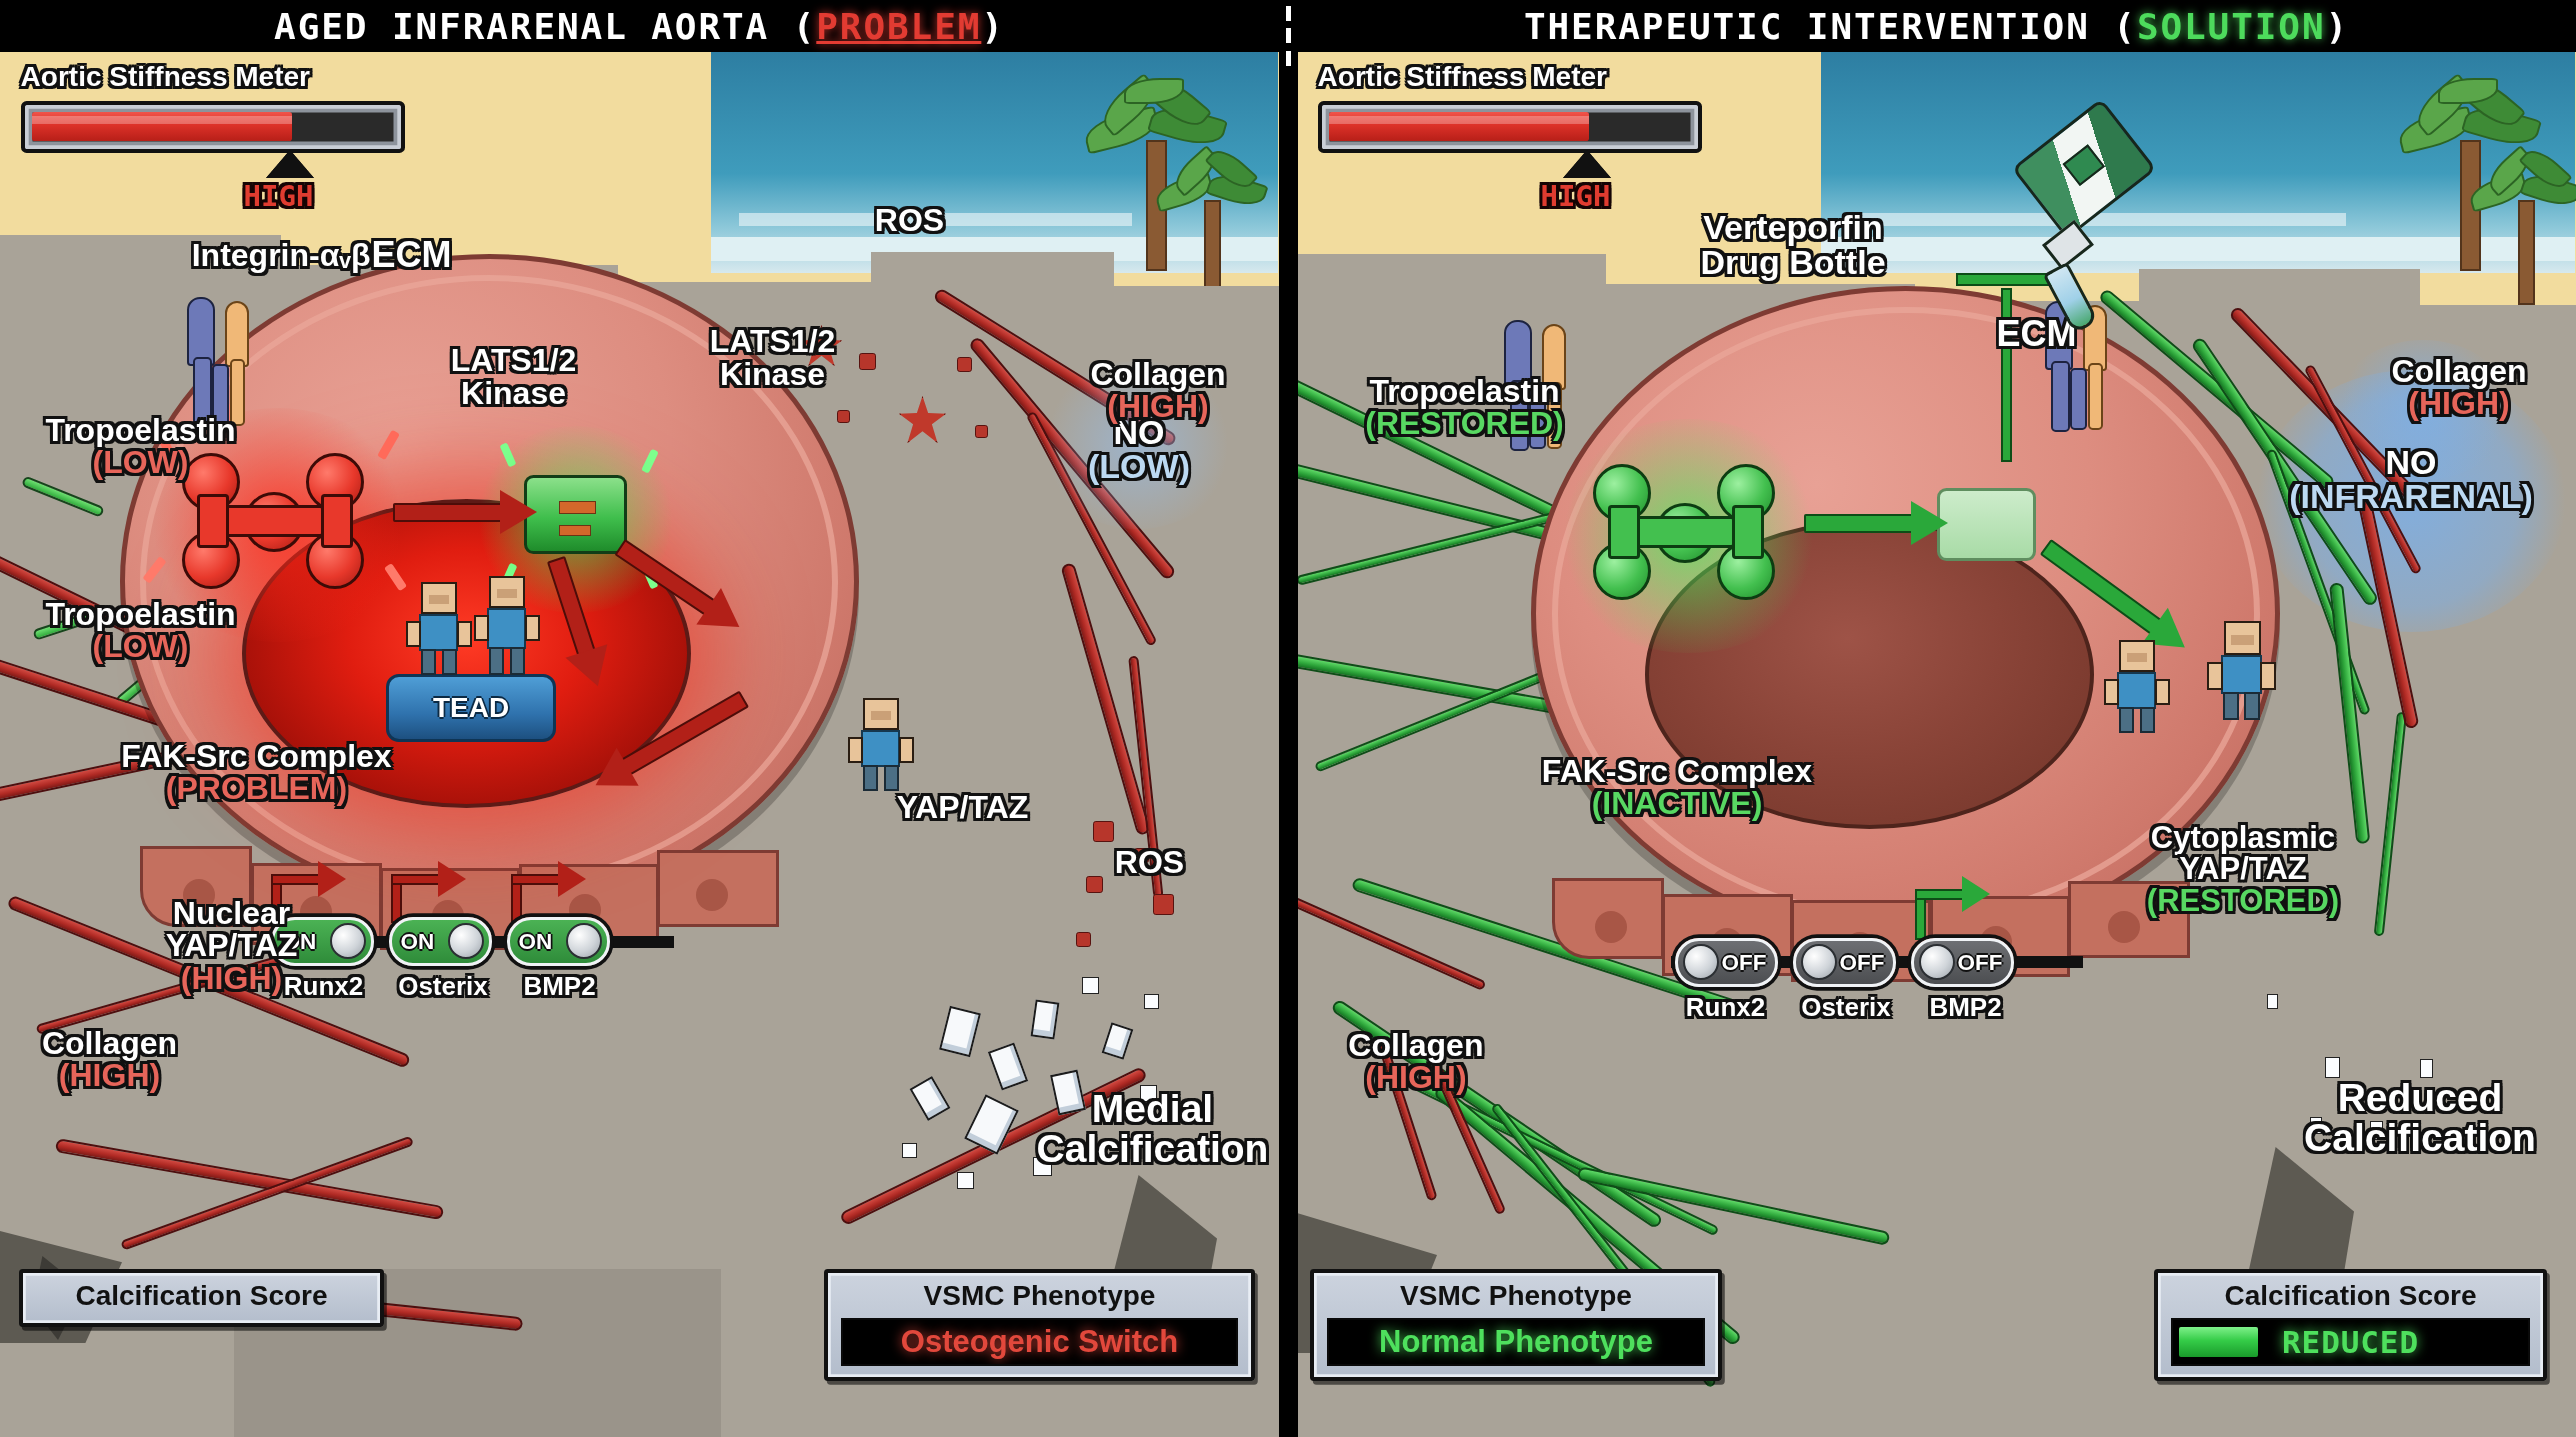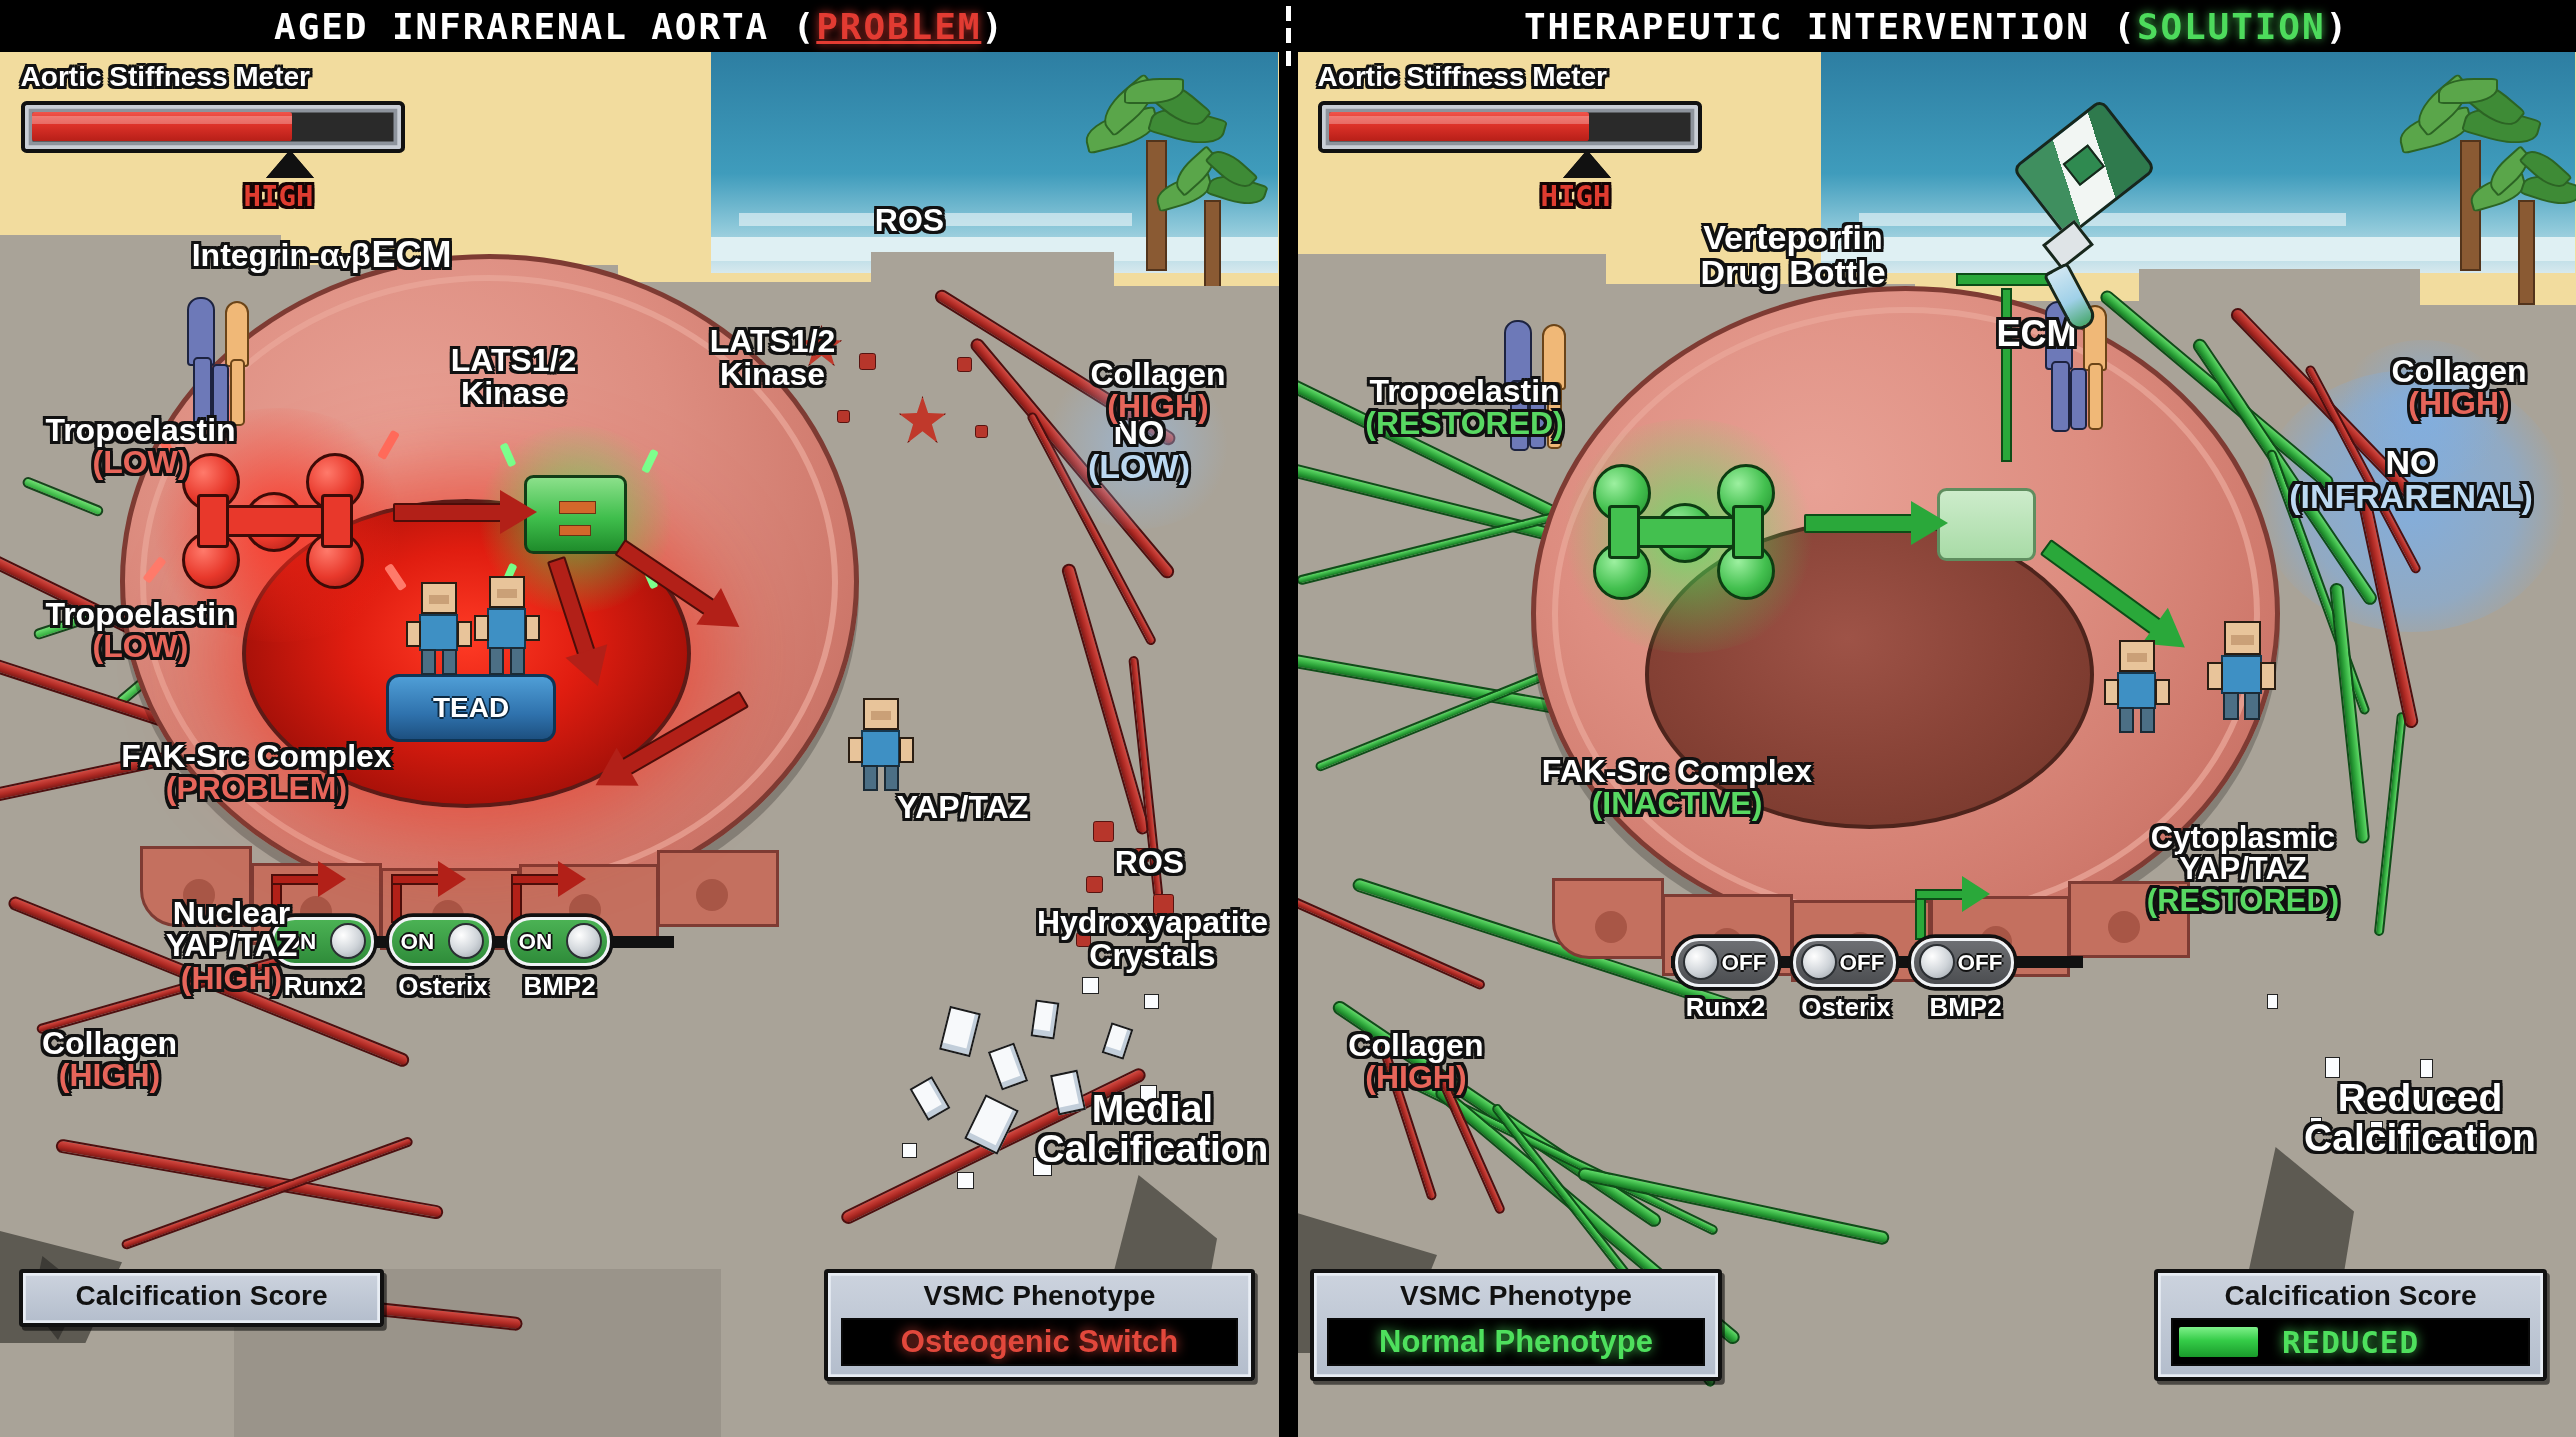--- a/index.html
+++ b/index.html
@@ -478,22 +478,20 @@
     <div class="lbl" style="left:841px;top:739px;width:243px;font-size:32px;">YAP/TAZ</div>
     <div class="lbl" style="left:1056px;top:794px;width:187px;font-size:32px;">ROS</div>
     <div class="lbl" style="left:1041px;top:273px;width:234px;font-size:32px;">
       <span>Collagen</span>
       <span class="sub red">(HIGH)</span>
     </div>
     <div class="lbl" style="left:-7.5px;top:942px;width:234px;font-size:32px;">
       <span>Collagen</span>
       <span class="sub red">(HIGH)</span>
     </div>
-    <div class="lbl" style="left:1017px;top:854px;width:271px;font-size:32px;">Hydroxyapatite
-Crystals</div>
     <div class="lbl" style="left:1017px;top:1037px;width:271px;font-size:39px;">Medial
 Calcification</div>
 
     <div class="lbl" style="left:646px;top:273px;width:253px;font-size:32px;">LATS1/2
 Kinase</div>
 
     <div class="badge" style="left:19px;top:1217px;width:365px;">
       <div class="cap">Calcification Score</div>
     </div>
     <div class="badge" style="left:824px;top:1217px;width:431px;">
@@ -688,21 +686,21 @@
     <div class="bentArw g" style="left:618px;top:826px;width:81px;height:58px;">
       <div class="v" style="left:0;top:11.2px;height:51px;"></div>
       <div class="h" style="left:0;top:11.2px;width:52px;"></div>
       <div style="position:absolute;left:47px;top:-1.9px;width:0;height:0;border-left:28px solid #2aa83a;border-top:18px solid transparent;border-bottom:18px solid transparent;"></div>
     </div>
 
     <div class="lbl" style="left:13px;top:290px;width:309px;font-size:32px;">
       <span>Tropoelastin</span>
       <span class="sub grn">(RESTORED)</span>
     </div>
-    <div class="lbl" style="left:346px;top:168px;width:300px;font-size:34px;">Verteporfin
+    <div class="lbl" style="left:346px;top:158px;width:300px;font-size:34px;">Verteporfin
 Drug Bottle</div>
     <div class="lbl" style="left:618px;top:264px;width:243px;font-size:36px;">ECM</div>
     <div class="lbl" style="left:955px;top:358px;width:318px;font-size:34px;">
       <span>NO</span>
       <span class="sub blu">(INFRARENAL)</span>
     </div>
     <div class="lbl" style="left:174px;top:670px;width:412px;font-size:32px;">
       <span>FAK-Src Complex</span>
       <span class="sub grn">(INACTIVE)</span>
     </div>

